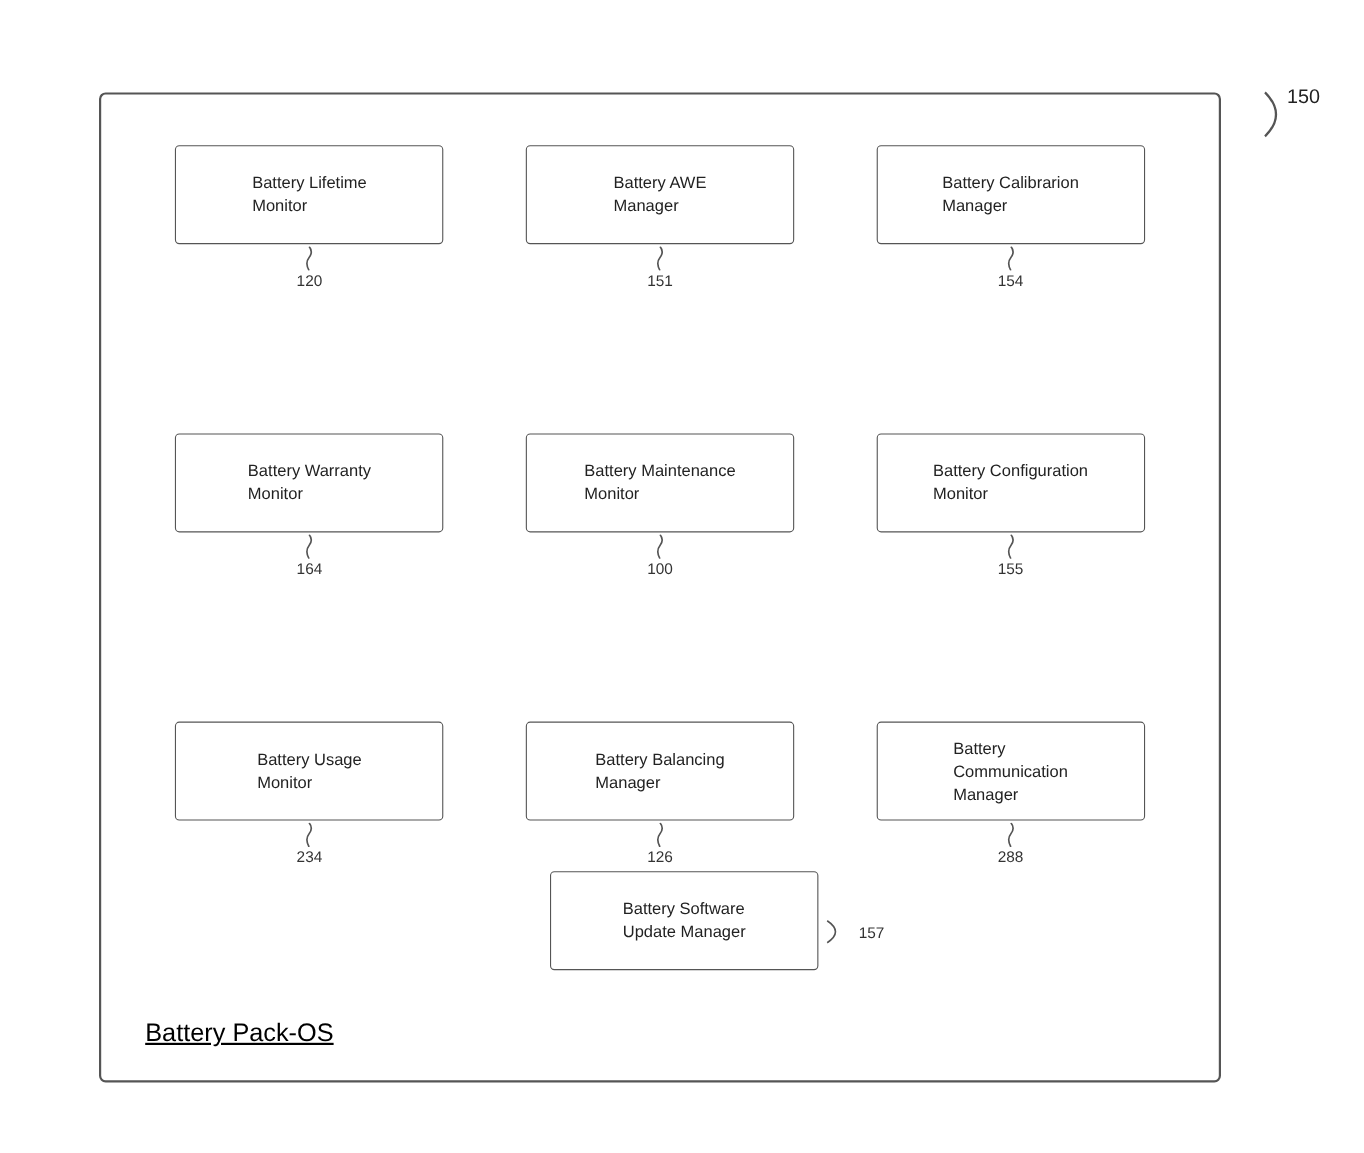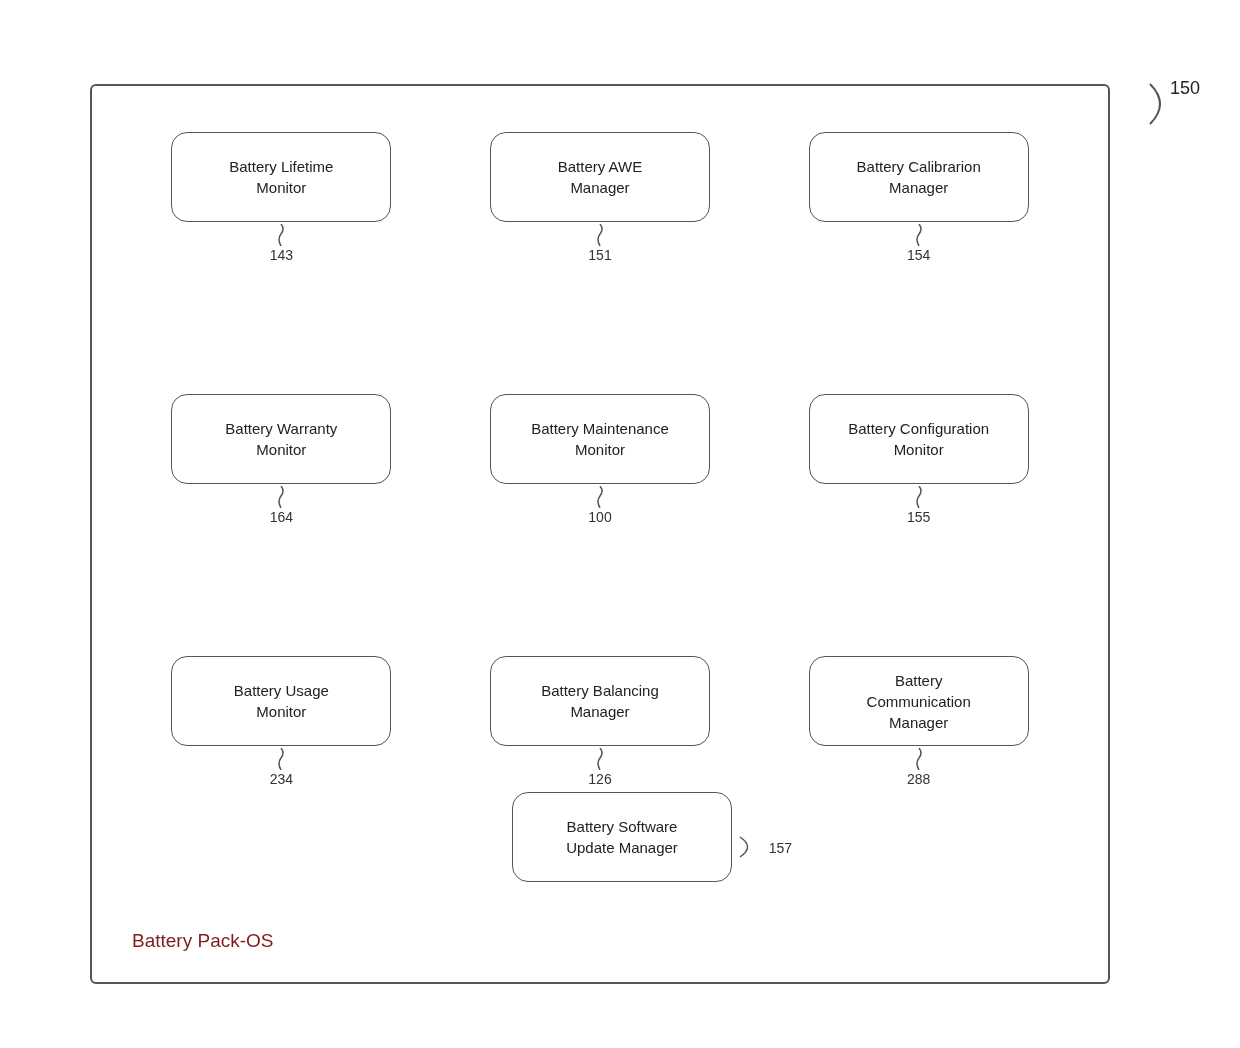--- a/index.html
+++ b/index.html
@@ -39,40 +39,40 @@
       border: 2px solid #555;
       border-radius: 6px;
       background: #fff;
     }
 
     
     .pack-label {
       position: absolute;
       bottom: 30px;
       left: 40px;
-      font-size: 19px;
-      color: #7f1d1d;
+      font-size: 23px;
+      color: #000000;
+      text-decoration: underline;
     }
 
     .cell {
       display: flex;
       flex-direction: column;
       align-items: center;
       padding: 16px 10px 0 10px;
     }
 
     .block {
       border: 1.5px solid #555;
-      border-radius: 16px;
-      width: 220px;
+      border-radius: 4px;
+      width: 244px;
       min-height: 90px;
       display: flex;
       align-items: center;
       justify-content: center;
-      text-align: center;
       font-size: 15px;
       color: #222;
       padding: 12px 16px;
       background: #fff;
       line-height: 1.4;
     }
 
     
     .connector {
       display: flex;
@@ -108,21 +108,21 @@
     <div class="pack-label">Battery Pack-OS</div>
 
     <div style="position:absolute;top:30px;left:30px;right:30px;bottom:80px;display:grid;grid-template-columns:1fr 1fr 1fr;grid-template-rows:auto auto auto;gap:0;">
 
       <div class="cell">
         <div class="block">Battery Lifetime<br>Monitor</div>
         <div class="connector">
           <svg class="wavy" viewBox="0 0 20 22">
             <path d="M10,0 Q14,5 10,10 Q6,15 10,22" stroke="#555" stroke-width="1.5" fill="none"></path>
           </svg>
-          <span class="ref-num">143</span>
+          <span class="ref-num">120</span>
         </div>
       </div>
 
       <div class="cell">
         <div class="block">Battery AWE<br>Manager</div>
         <div class="connector">
           <svg class="wavy" viewBox="0 0 20 22">
             <path d="M10,0 Q14,5 10,10 Q6,15 10,22" stroke="#555" stroke-width="1.5" fill="none"></path>
           </svg>
           <span class="ref-num">151</span>

